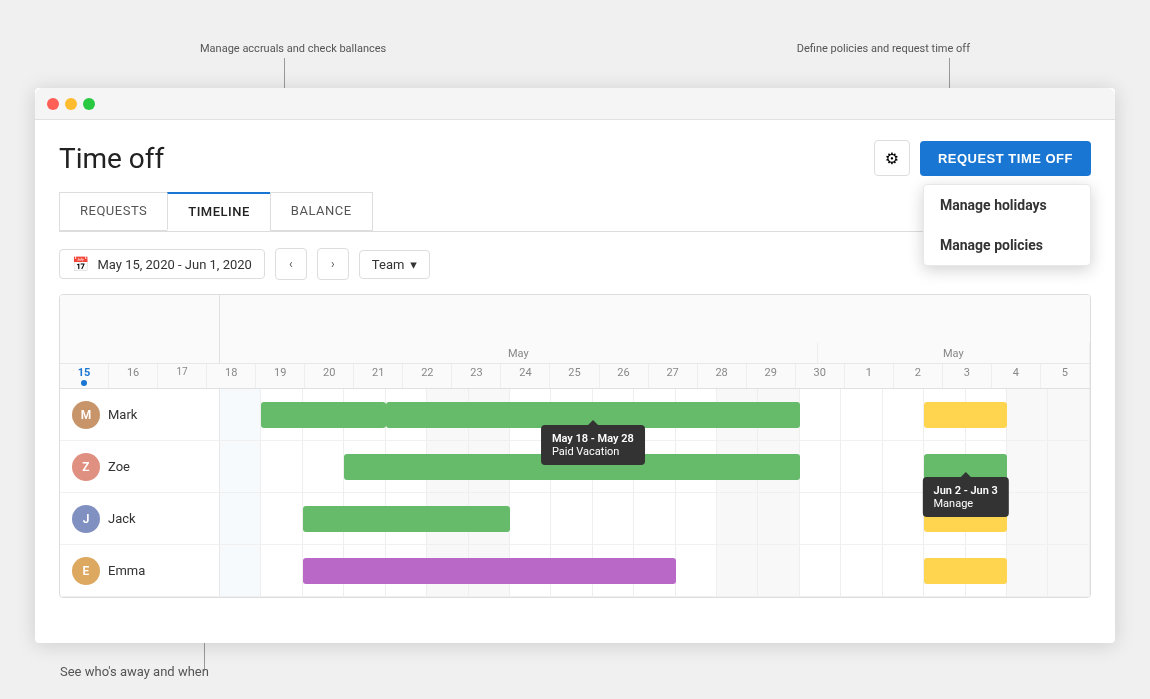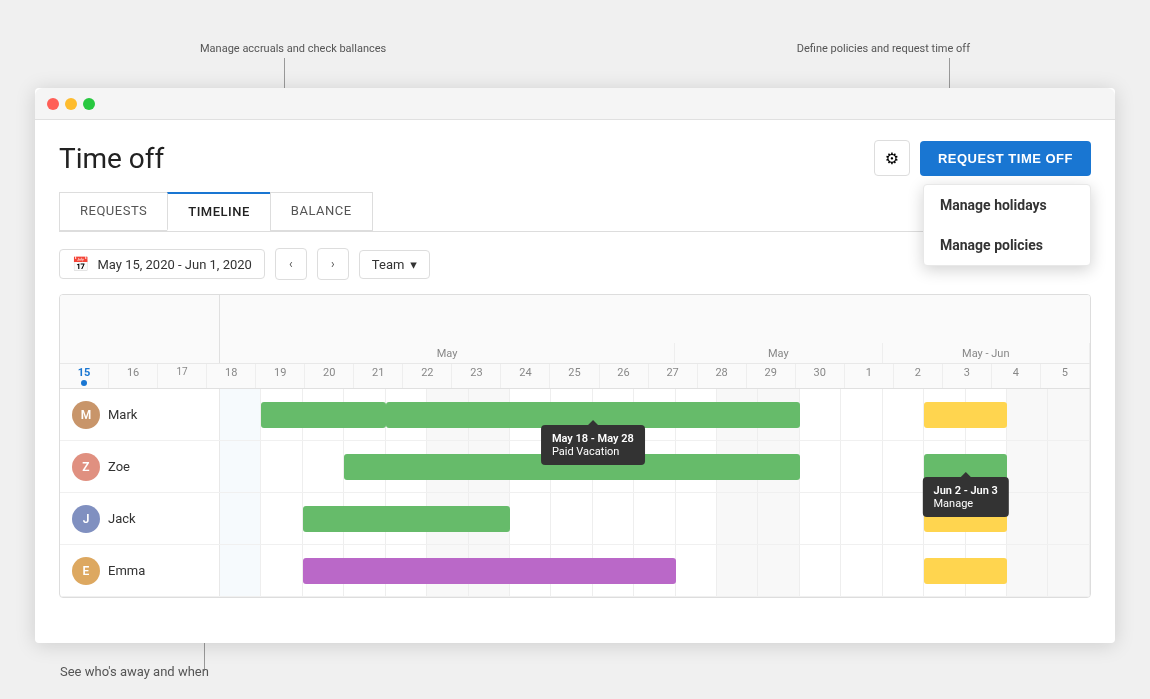--- a/index.html
+++ b/index.html
@@ -293,21 +293,20 @@
       </div>
     </div>
 
     <div class="timeline-container" id="timeline-table">
 
     <div style="display: flex; background: rgb(250, 250, 250); border-bottom: 1px solid rgb(232, 232, 232);">
           <div style="width: 160px; flex-shrink: 0; border-right: 1px solid rgb(224, 224, 224);"></div>
           <div style="display: flex; flex: 1 1 0%; margin-top: 48px;">
             <div style="display: flex; align-items: center; justify-content: center; font-size: 11px; color: rgb(136, 136, 136); border-right: 1px solid rgb(238, 238, 238); height: 20px; flex: 11 1 0%;">May</div>
             <div style="display: flex; align-items: center; justify-content: center; font-size: 11px; color: rgb(136, 136, 136); border-right: 1px solid rgb(238, 238, 238); height: 20px; flex: 5 1 0%;">May</div>
-            <div style="display: flex; align-items: center; justify-content: center; font-size: 11px; color: rgb(136, 136, 136); border-right: 1px solid rgb(238, 238, 238); height: 20px; flex: 5 1 0%;">May - Jun</div>
           </div>
         </div>
         <div style="display: flex; background: rgb(250, 250, 250); border-bottom: 1px solid rgb(224, 224, 224);">
           <div style="display: flex; flex: 1 1 0%;">
             <div style="flex: 1 1 0%; text-align: center; font-size: 11px; padding: 2px 0px; border-right: 1px solid rgb(238, 238, 238); position: relative; color: rgb(25, 118, 210); font-weight: 700;">15<span style="display: block; width: 6px; height: 6px; background: rgb(25, 118, 210); border-radius: 50%; margin: 1px auto 0px;"></span></div>
             <div style="flex: 1 1 0%; text-align: center; font-size: 11px; padding: 2px 0px; border-right: 1px solid rgb(238, 238, 238); position: relative; color: rgb(136, 136, 136);">16</div>
             <div style="flex: 1 1 0%; text-align: center; font-size: 10px; padding: 2px 0px; border-right: 1px solid rgb(238, 238, 238); position: relative; color: rgb(136, 136, 136);">17</div>
             <div style="flex: 1 1 0%; text-align: center; font-size: 11px; padding: 2px 0px; border-right: 1px solid rgb(238, 238, 238); position: relative; color: rgb(136, 136, 136);">18</div>
             <div style="flex: 1 1 0%; text-align: center; font-size: 11px; padding: 2px 0px; border-right: 1px solid rgb(238, 238, 238); position: relative; color: rgb(136, 136, 136);">19</div>
             <div style="flex: 1 1 0%; text-align: center; font-size: 11px; padding: 2px 0px; border-right: 1px solid rgb(238, 238, 238); position: relative; color: rgb(136, 136, 136);">20</div>

